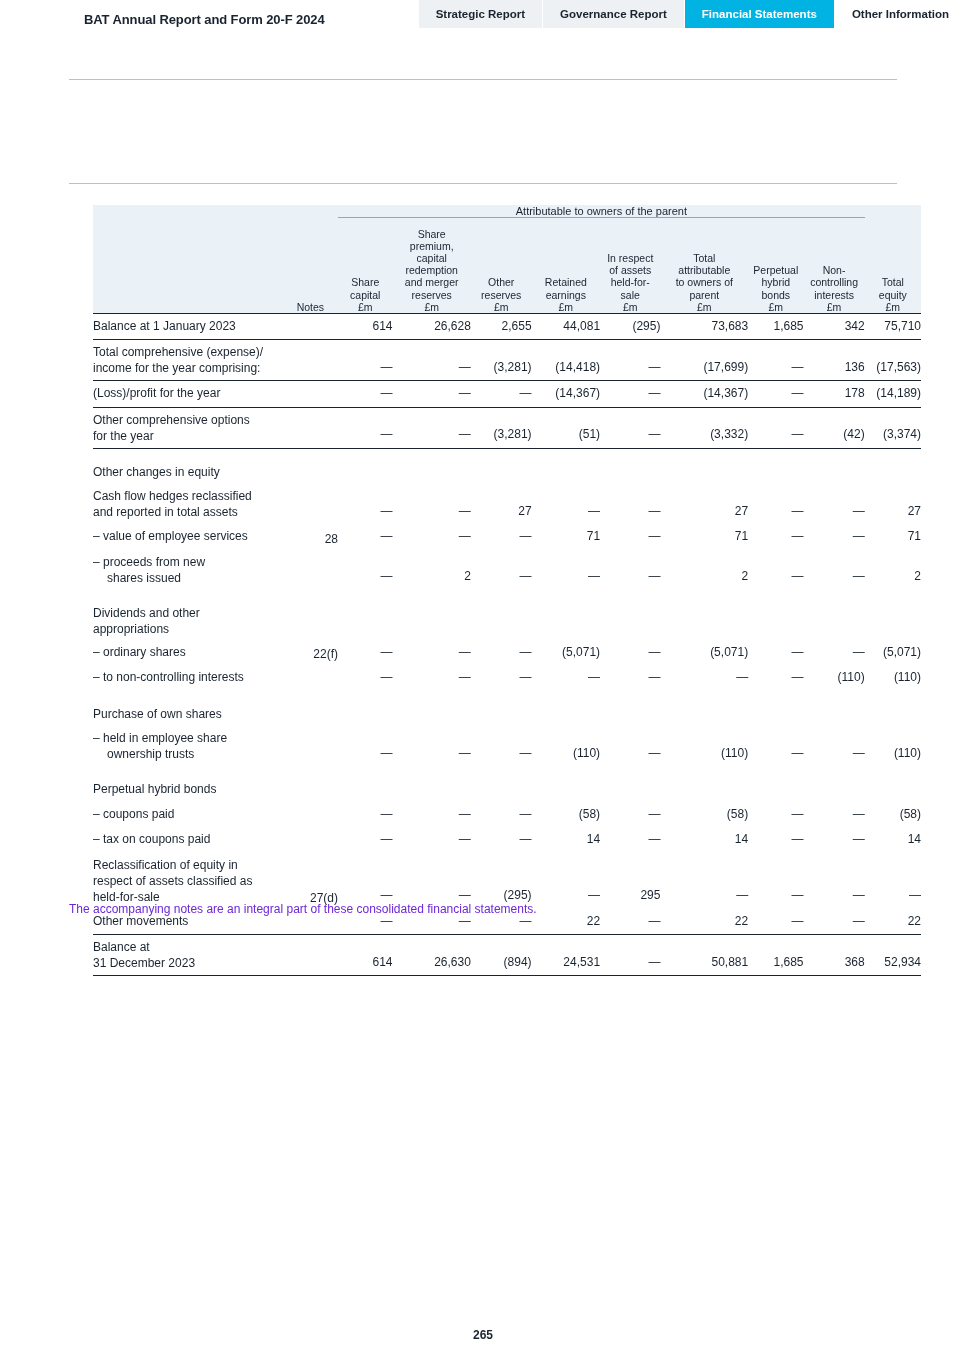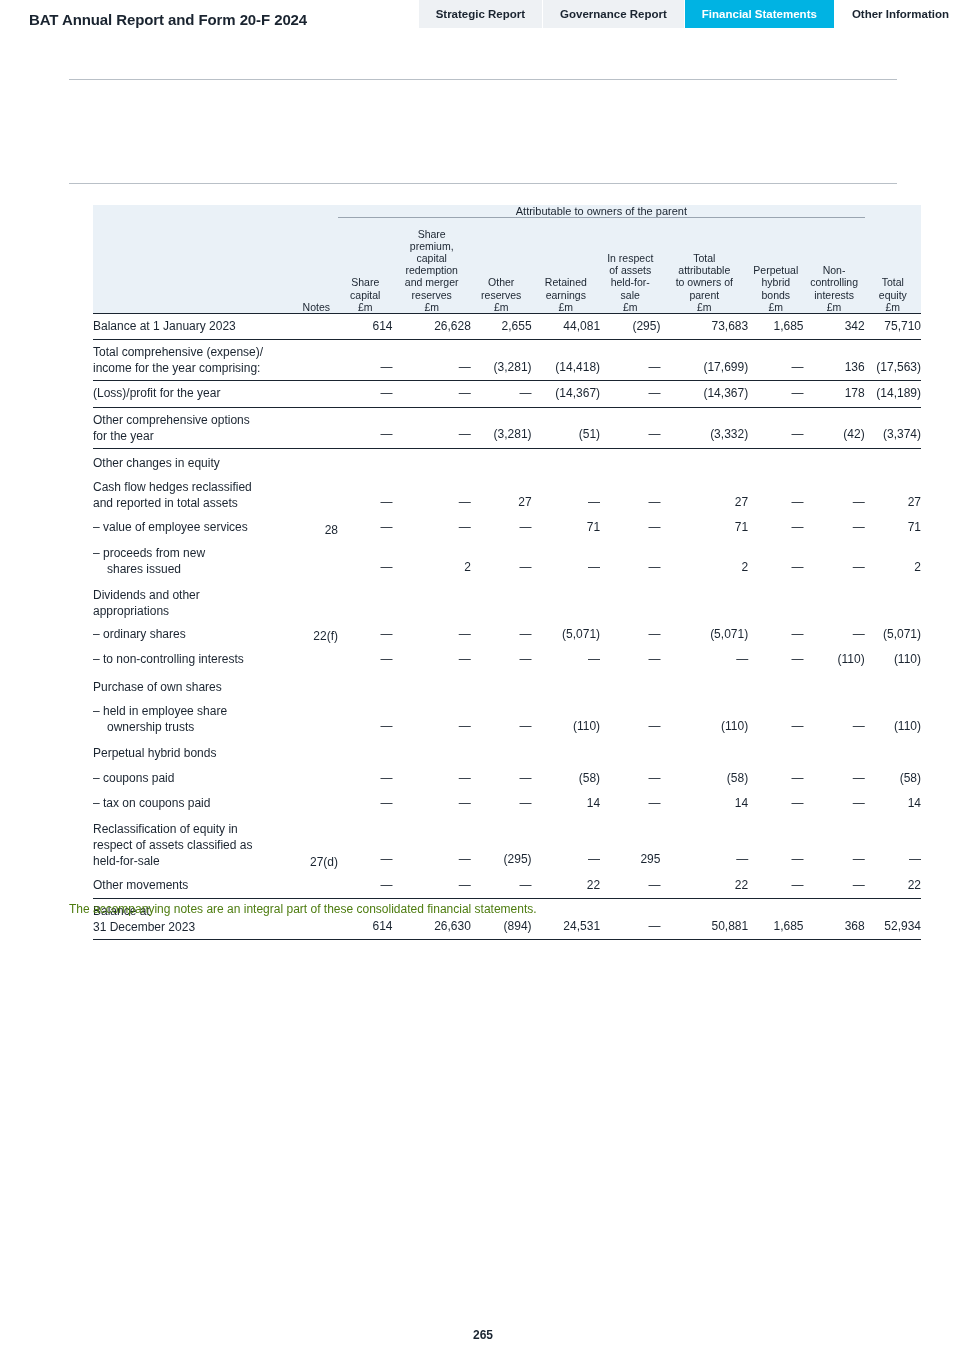--- a/index.html
+++ b/index.html
@@ -17,26 +17,26 @@
 
   
   .topnav {
     position: absolute;
     top: 0; left: 0; right: 0;
     height: 38px;
     display: flex;
     align-items: stretch;
   }
   .doc-title {
-    font-size: 15px;
+    font-size: 13px;
     font-weight: bold;
     color: #1a2430;
     display: flex;
     align-items: center;
-    padding-left: 29px;
+    padding-left: 84px;
     letter-spacing: -0.1px;
     white-space: nowrap;
   }
   .nav-spacer { flex: 1; }
   .tab {
     display: flex;
     align-items: center;
     justify-content: center;
     font-size: 11.5px;
     font-weight: bold;
@@ -99,21 +99,21 @@
     padding-bottom: 3px;
     border-bottom: 1px solid #9aa5b1;
   }
   .colhdr {
     text-align: center;
     font-size: 10.5px;
     line-height: 12.2px;
     padding: 0 8px 5px 0;
     color: #1a2430;
   }
-  .colhdr.notes { text-align: right; padding-right: 8px; }
+  .colhdr.notes { padding-right: 8px; }
   .hdr-pad { height: 10px; }
 
   td.lbl {
     text-align: left;
     padding: 0 6px 0 6px;
     line-height: 17.5px;
     font-size: 12px;
   }
   td.num {
     text-align: right;
@@ -122,35 +122,35 @@
     font-size: 12px;
     white-space: nowrap;
   }
   td.note {
     text-align: right;
     padding: 0 8px 0 0;
     font-size: 12px;
     white-space: nowrap;
   }
   tr.row td { padding-top: 4px; padding-bottom: 4px; }
-  tr.tight td { padding-top: 6px; padding-bottom: 3px; }
+  tr.tight td { padding-top: 15px; padding-bottom: 3px; }
 
   .bold { font-weight: bold; }
   .topline td { border-top: 1px solid #1a2430; }
   .botline td { border-bottom: 1px solid #1a2430; }
   .boxtop td { border-top: 1px solid #1a2430; }
   .boxbot td { border-bottom: 1px solid #1a2430; }
   .sub2 { padding-left: 14px; }
 
   .note-text {
     position: absolute;
     left: 69px;
     top: 902px;
     font-size: 12px;
-    color: #4d7c0f;
+    color: #6d28d9;
   }
 
   .pagenum {
     position: absolute;
     left: 0; right: 0;
     top: 1328px;
     text-align: center;
     font-size: 12px;
     font-weight: bold;
     color: #1a2430;

